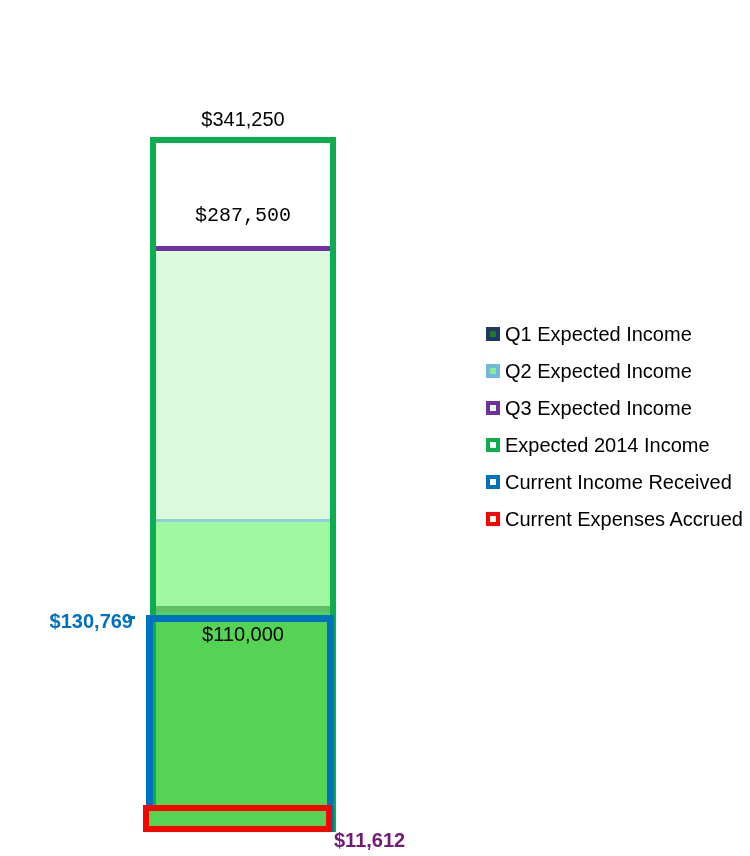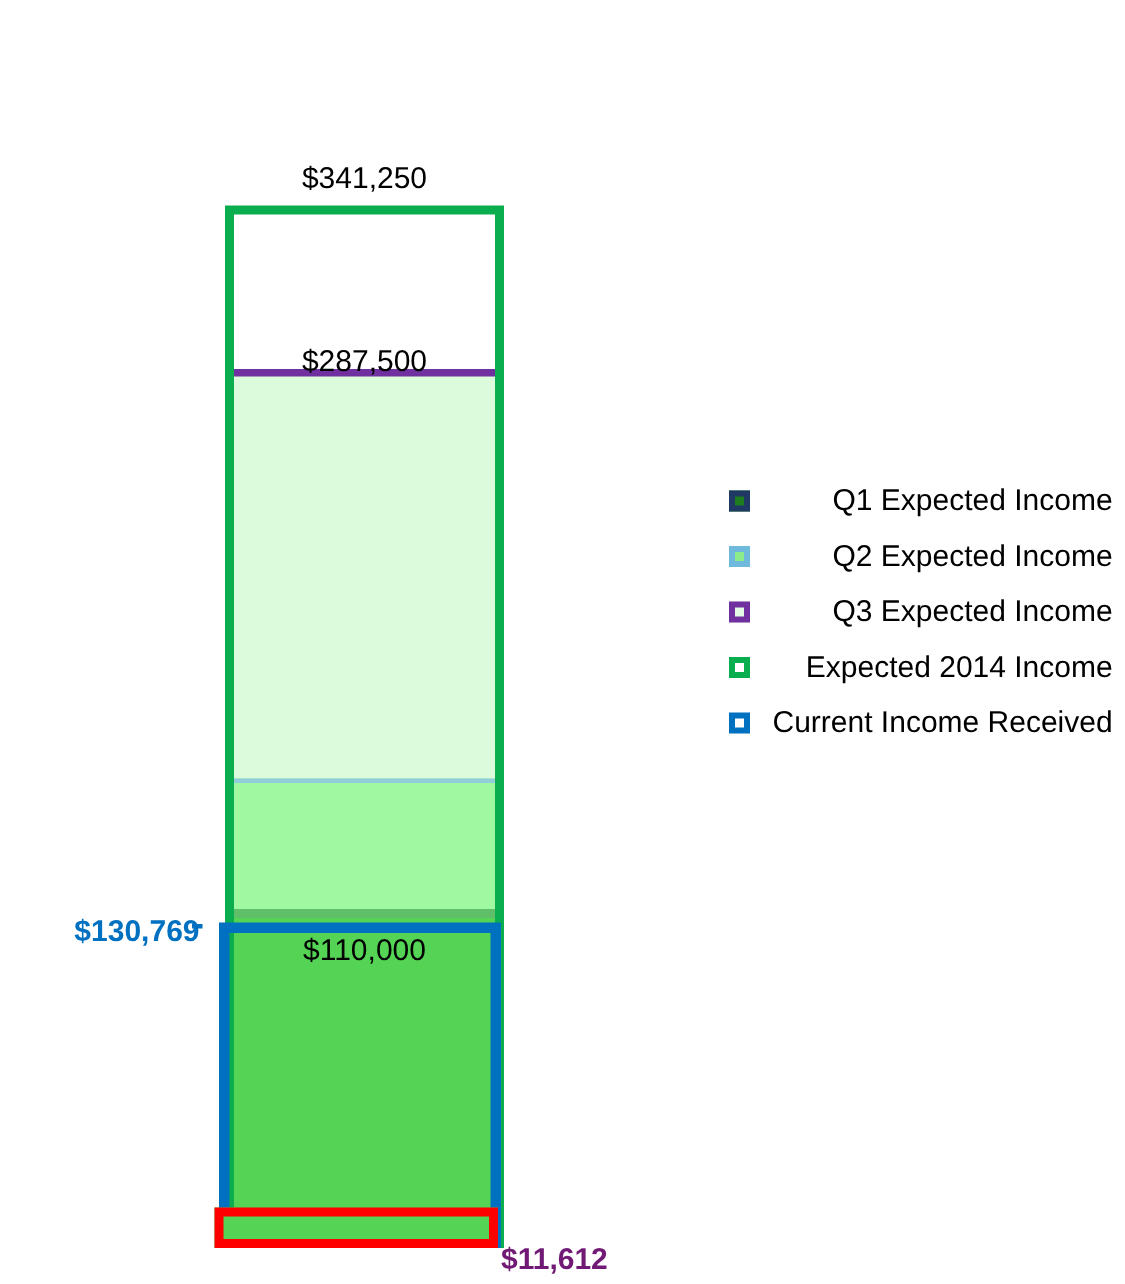--- a/index.html
+++ b/index.html
@@ -5,40 +5,40 @@
   html,body{margin:0;padding:0;background:#ffffff;}
   body{width:750px;height:856px;position:relative;overflow:hidden;
        font-family:"Liberation Sans",sans-serif;}
   #chart{position:absolute;left:0;top:0;width:750px;height:856px;}
   .abs{position:absolute;box-sizing:border-box;}
   .val-label{position:absolute;width:200px;text-align:center;font-size:20px;
              line-height:22px;color:#000;white-space:nowrap;}
   .side-label{position:absolute;font-size:20px;line-height:22px;font-weight:bold;
               white-space:nowrap;}
   #legend{position:absolute;display:flex;flex-direction:column;gap:15px;}
-  .lg-row{display:flex;align-items:center;gap:15px;justify-content:space-between;}
+  .lg-row{display:flex;align-items:center;gap:5px;}
   .lg-swatch{width:14px;height:14px;box-sizing:border-box;border:4px solid #000;
              background:#fff;flex:0 0 auto;}
   .lg-label{font-size:20px;line-height:22px;color:#000;white-space:nowrap;}
 </style>
 </head>
 <body>
 
 <div id="chart">
 
   <div id="seg-q3" class="abs" style="left: 156px; width: 174px; top: 246px; height: 586px; background: rgb(220, 250, 220); border-top: 5px solid rgb(112, 48, 160); z-index: 1;"></div>
   <div id="seg-q2" class="abs" style="left: 156px; width: 174px; top: 519px; height: 313px; background: rgb(160, 248, 160); border-top: 3px solid rgb(146, 205, 220); z-index: 1;"></div>
   <div id="seg-q1" class="abs" style="left: 156px; width: 174px; top: 606px; height: 226px; background: rgb(85, 211, 85); border-top: 6px solid rgb(95, 190, 104); z-index: 1;"></div>
 
   <div id="box-expected" class="abs" style="left: 150px; width: 186px; top: 137px; height: 695px; border: 6px solid rgb(10, 174, 79); background: transparent; z-index: 2;"></div>
   <div id="box-received" class="abs" style="left: 146px; width: 188px; top: 615px; height: 217px; border: 7px solid rgb(0, 112, 192); background: transparent; z-index: 3;"></div>
   <div id="box-expenses" class="abs" style="left: 143px; width: 189px; top: 805px; height: 27px; border: 6px solid rgb(255, 0, 0); background: rgb(85, 211, 85); z-index: 4;"></div>
 
   <div id="lbl-total" class="val-label" style="left: 143px; top: 108px; z-index: 5;">$341,250</div>
-  <div id="lbl-q3" class="val-label" style="left: 143px; top: 230px; z-index: 5;">$287,500</div>
+  <div id="lbl-q3" class="val-label" style="left: 143px; top: 205px; z-index: 5; font-family: Liberation Mono, monospace;">$287,500</div>
   <div id="lbl-q1" class="val-label" style="left: 143px; top: 623px; z-index: 5;">$110,000</div>
   <div id="lbl-received" class="side-label" style="left: 18px; width: 115px; text-align: right; top: 610px; color: rgb(0, 112, 192); z-index: 5;">$130,769</div>
   <div id="tick-received" class="abs" style="left: 128px; top: 616px; width: 7px; height: 3px; background: rgb(0, 112, 192); z-index: 5;"></div>
   <div id="lbl-expenses" class="side-label" style="left: 334px; top: 829px; color: #701a75; z-index: 5;">$11,612</div>
 
   <div id="legend" style="left: 486px; top: 323px;">
       <div class="lg-row">
         <span class="lg-swatch" style="border-color: rgb(31, 56, 100); background: rgb(30, 124, 30);"></span>
         <span class="lg-label">Q1 Expected Income</span>
       </div>
@@ -51,14 +51,18 @@
         <span class="lg-label">Q3 Expected Income</span>
       </div>
       <div class="lg-row">
         <span class="lg-swatch" style="border-color: rgb(10, 174, 79); background: rgb(255, 255, 255);"></span>
         <span class="lg-label">Expected 2014 Income</span>
       </div>
       <div class="lg-row">
         <span class="lg-swatch" style="border-color: rgb(0, 112, 192); background: rgb(255, 255, 255);"></span>
         <span class="lg-label">Current Income Received</span>
       </div>
+      <div class="lg-row">
+        <span class="lg-swatch" style="border-color: rgb(255, 0, 0); background: rgb(255, 255, 255);"></span>
+        <span class="lg-label">Current Expenses Accrued</span>
+      </div>
     </div>
 </div>
 
 </body></html>

